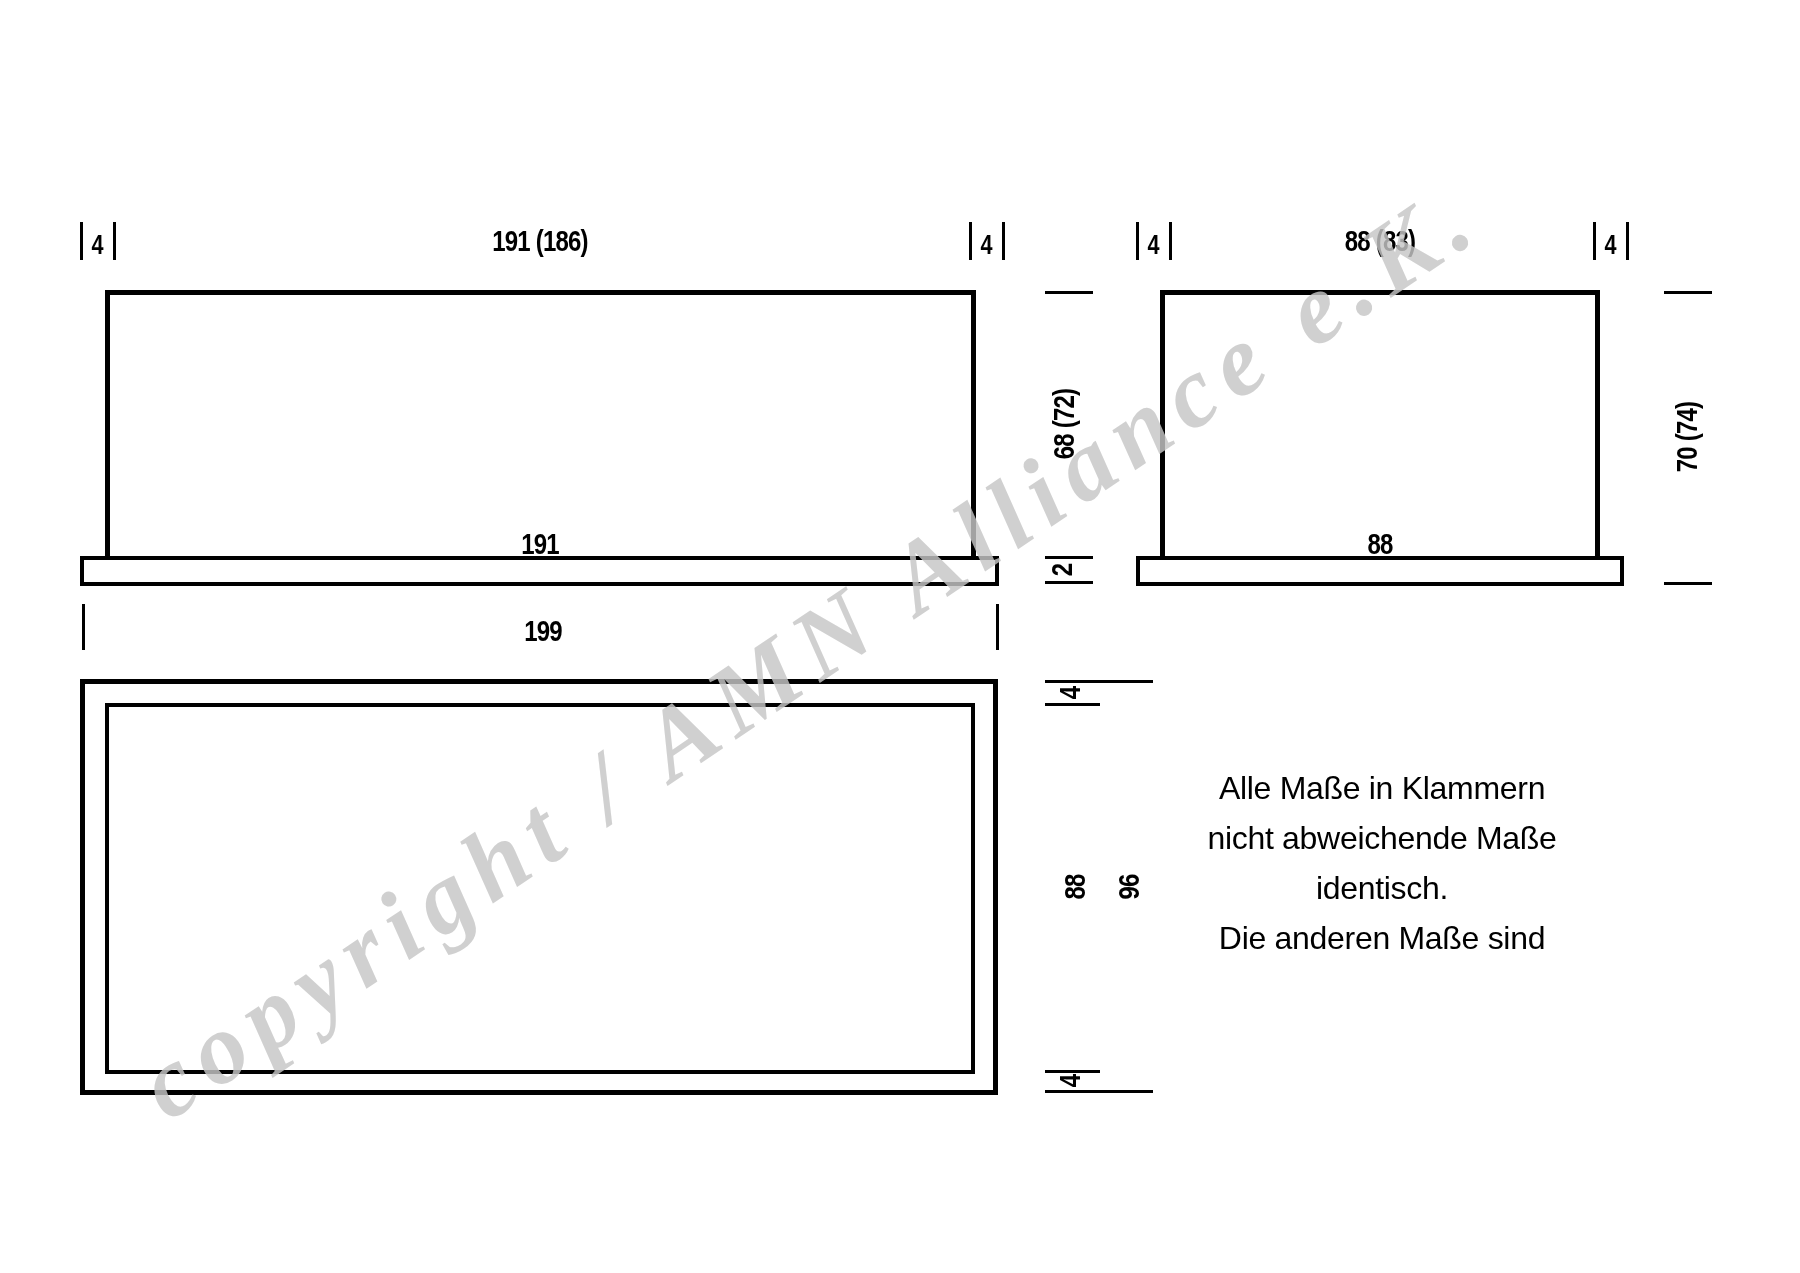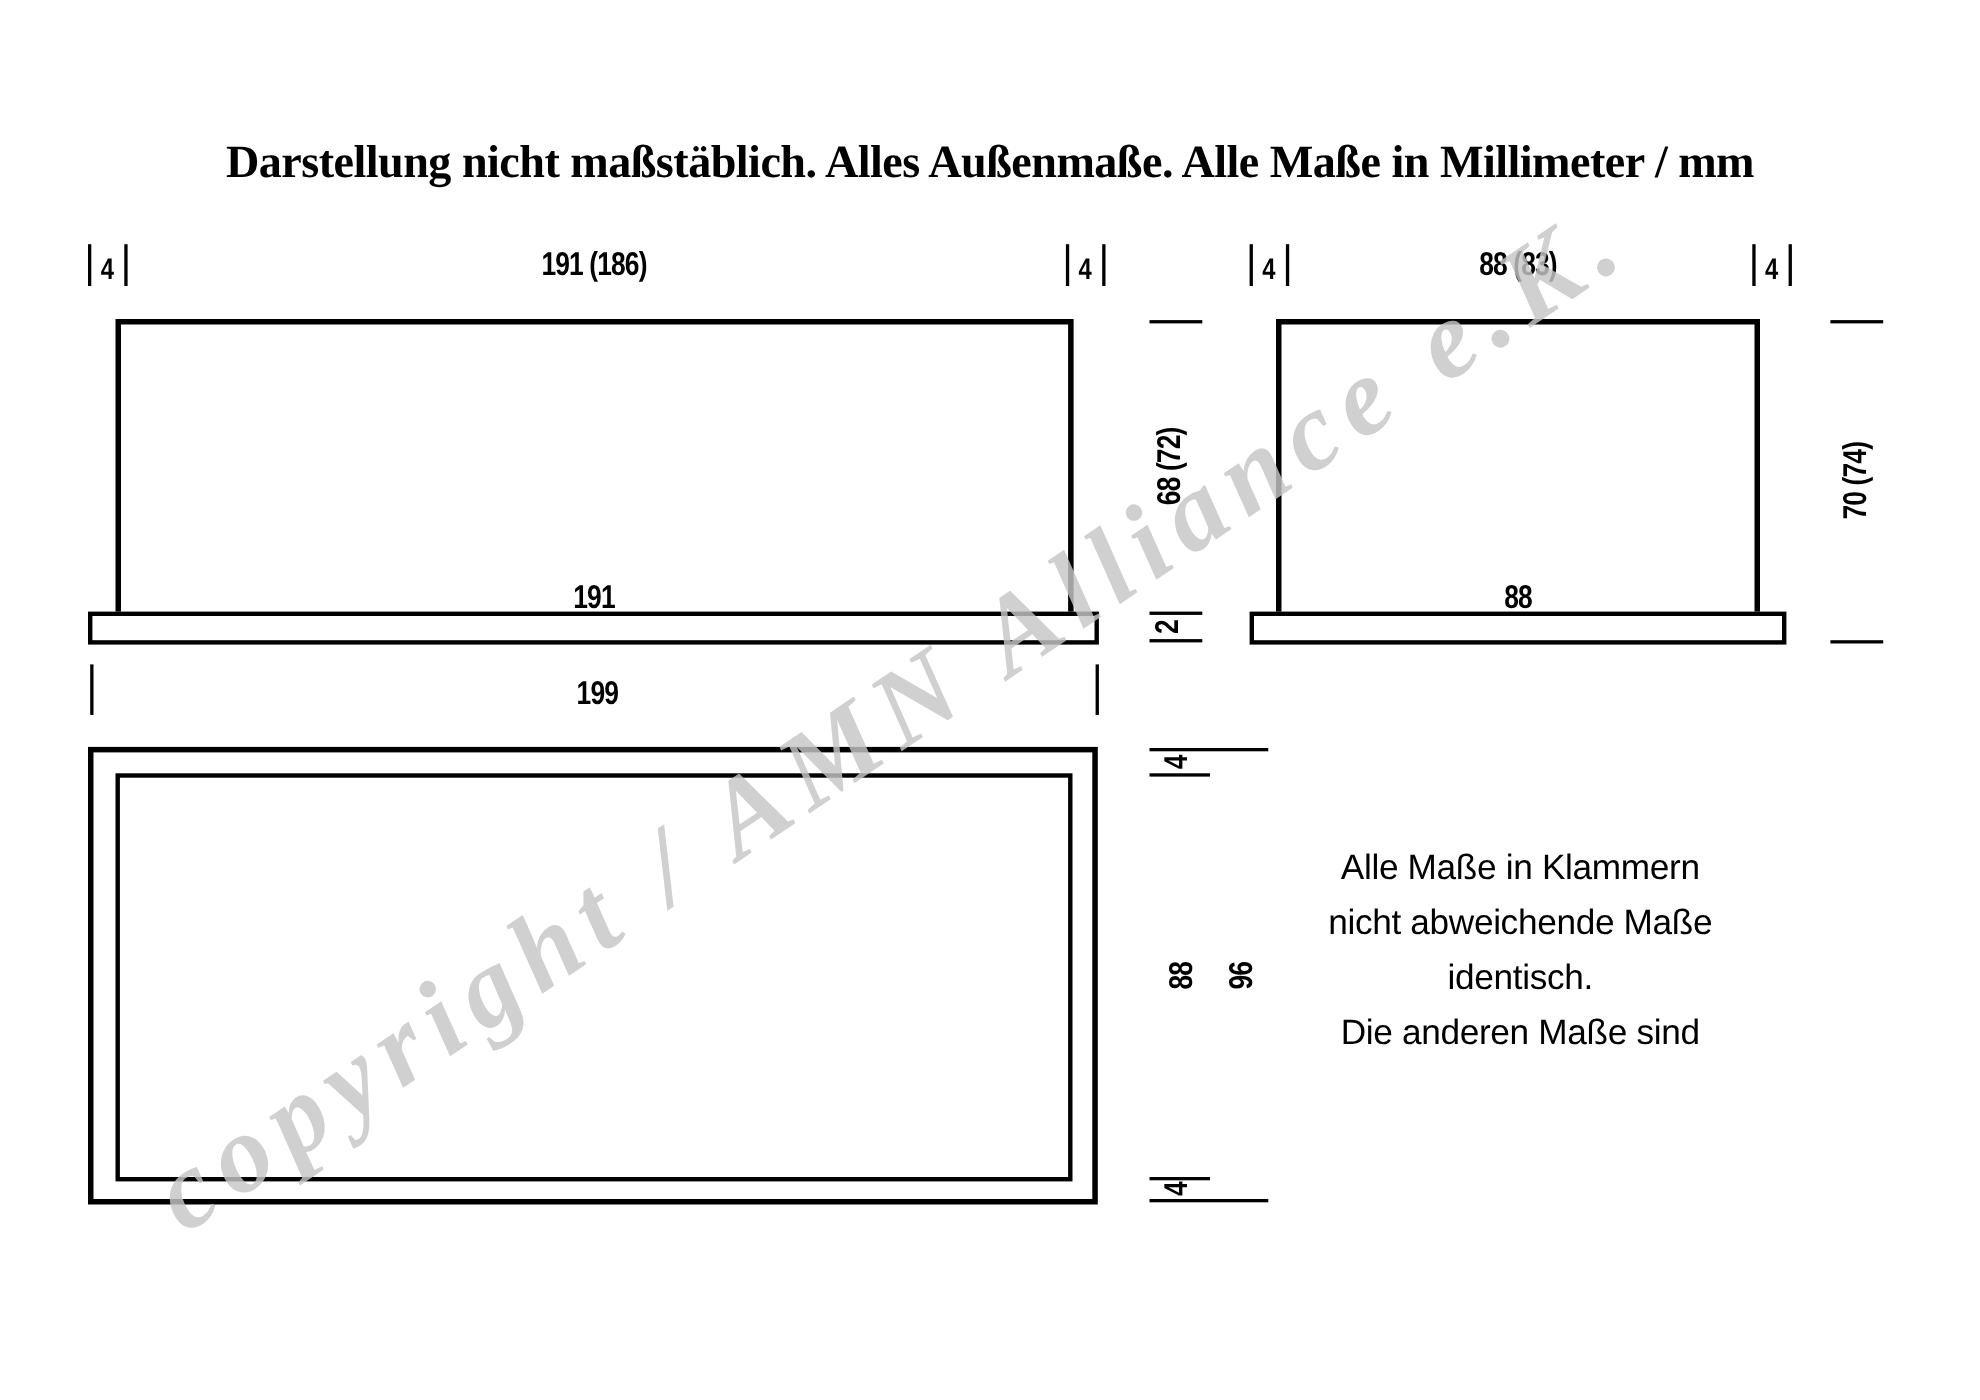--- a/index.html
+++ b/index.html
@@ -28,21 +28,20 @@
              font-family:"Liberation Serif",serif;font-style:italic;font-weight:bold;
              font-size:100px;line-height:120px;letter-spacing:0.12em;white-space:nowrap;
              color:rgba(198,198,198,0.82);transform:rotate(-34deg);transform-origin:0 50%;
              pointer-events:none;}
 </style>
 </head>
 <body>
 
 <div id="page">
 
-  <div class="title">Darstellung nicht maßstäblich. Alles Außenmaße. Alle Maße in Millimeter / mm</div>
 
   <div class="m4" style="left:80px;width:30px;">
     <span>4</span>
   </div>
   <div class="lbl" style="left:390px;top:224px;width:300px;">191 (186)</div>
   <div class="m4" style="left:969px;width:30px;">
     <span>4</span>
   </div>
 
   <div class="m4" style="left:1136px;width:30px;">

